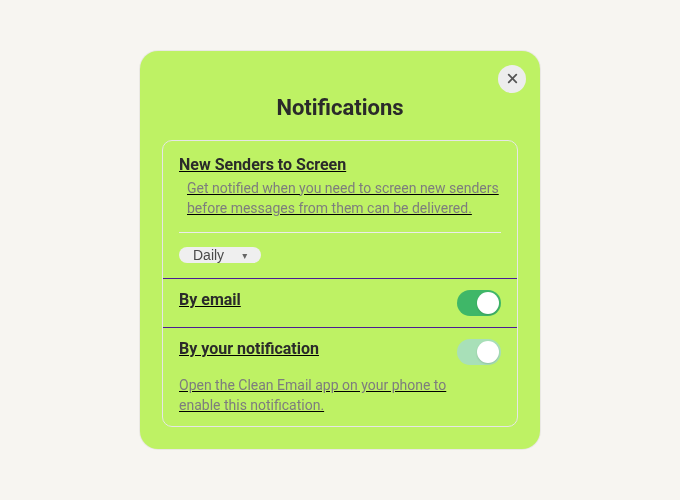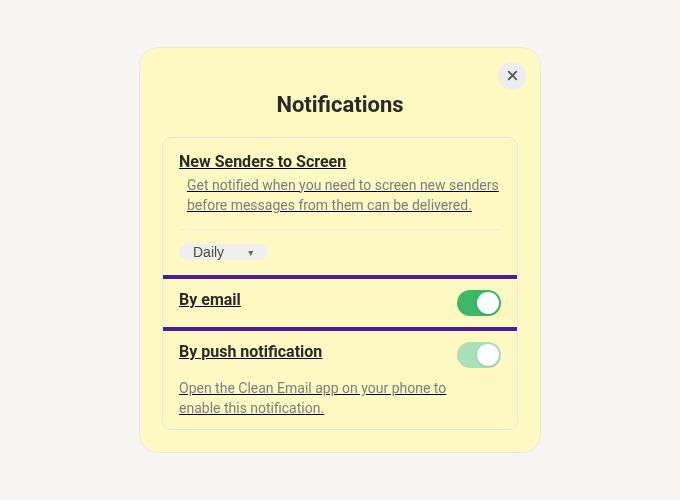--- a/index.html
+++ b/index.html
@@ -7,21 +7,21 @@
       width: 680px;
       height: 500px;
       background: #f7f5f1;
       font-family: -apple-system, BlinkMacSystemFont, "Segoe UI", Roboto, sans-serif;
       display: flex;
       align-items: center;
       justify-content: center;
     }
     .modal {
       width: 400px;
-      background: #fef9c3;
+      background: #bef264;
       border-radius: 18px;
       box-shadow: 0 0 0 1px rgba(0,0,0,0.05);
       padding: 18px 22px 22px 22px;
       position: relative;
     }
     .close-btn {
       position: absolute;
       top: 14px;
       right: 14px;
       width: 28px;
@@ -67,40 +67,40 @@
     .divider-line {
       border-top: 1px solid #ececec;
       margin: 0 16px;
     }
     .freq-chip-row {
       padding: 12px 16px 14px 16px;
     }
     .freq-chip {
       display: inline-flex;
       align-items: center;
-      gap: 24px;
+      gap: 18px;
       background: #efefef;
       border: none;
       border-radius: 999px;
       padding: 0 14px;
       font-size: 14px;
       color: #4a4a4a;
       cursor: pointer;
       font-weight: 500;
     }
     .freq-chip .chev {
       font-size: 10px;
       color: #666;
     }
     .toggle-row {
       display: flex;
       align-items: flex-start;
       justify-content: space-between;
       padding: 11px 16px 11px 16px;
-      border-top: 4px solid #4c1d95;
+      border-top: 1px solid #4c1d95;
     }
     .toggle-row .txt {
       flex: 1;
       padding-right: 10px;
     }
     .toggle-label {
       font-size: 16px;
       font-weight: 700;
       color: #2a2a2a;
     }
@@ -161,21 +161,21 @@
       <div class="txt">
         <div class="toggle-label">By email</div>
       </div>
       <div class="switch on">
         <div class="knob"></div>
       </div>
     </div>
 
     <div class="toggle-row">
       <div class="txt">
-        <div class="toggle-label">By push notification</div>
+        <div class="toggle-label">By your notification</div>
         <div class="toggle-desc">Open the Clean Email app on your phone to enable this notification.</div>
       </div>
       <div class="switch on-faded">
         <div class="knob"></div>
       </div>
     </div>
   </div>
 </div>
 
 </body></html>

